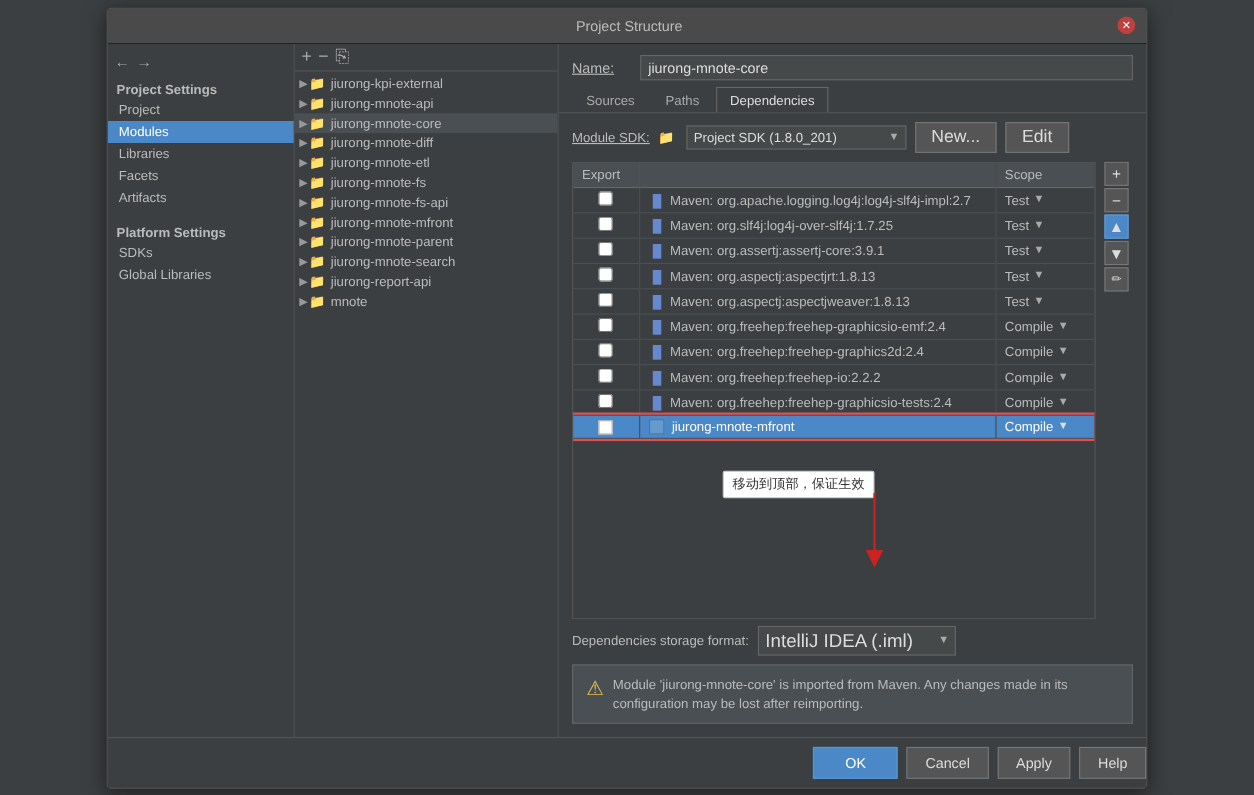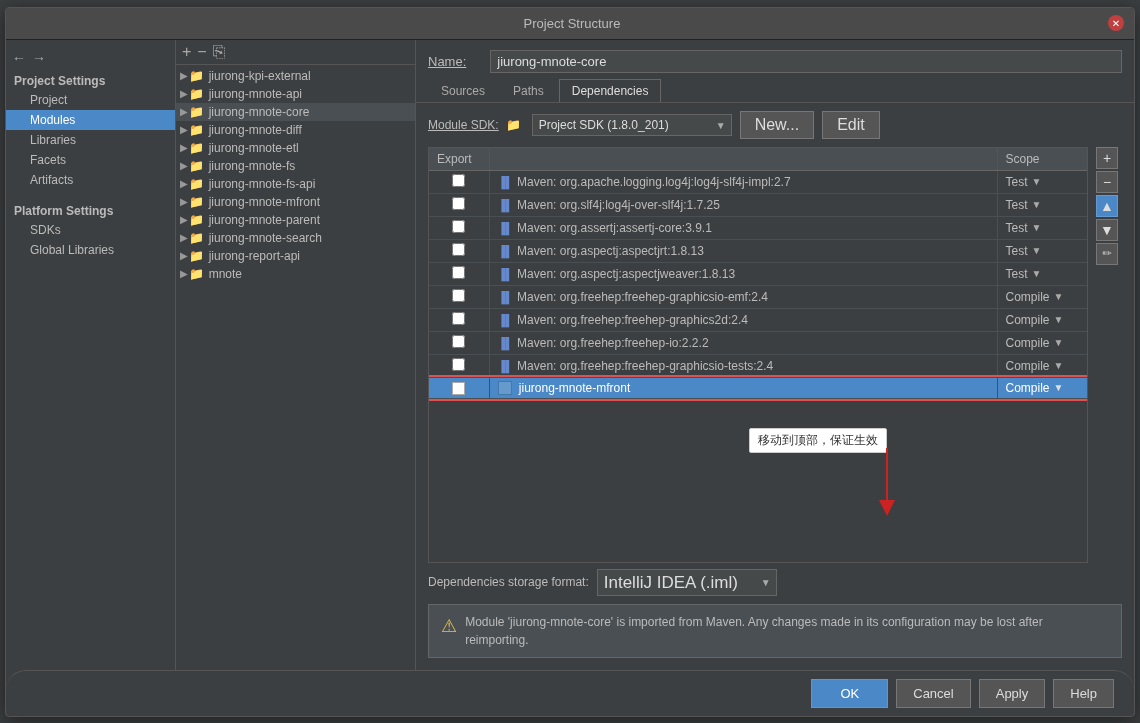--- a/index.html
+++ b/index.html
@@ -8,21 +8,21 @@
       font-size: 12px;
       background: #3c3f41;
       display: flex;
       justify-content: center;
       align-items: center;
       width: 1140px;
       height: 723px;
       overflow: hidden;
     }
     .dialog {
-      width: 1130px;
+      width: 946px;
       height: 710px;
       background: #3c3f41;
       border: 1px solid #555;
       border-radius: 4px;
       display: flex;
       flex-direction: column;
       box-shadow: 0 4px 20px rgba(0,0,0,0.5);
     }
     .title-bar {
       background: #4a4a4a;
@@ -87,21 +87,21 @@
       padding: 3px 8px 3px 16px;
       color: #bbb;
       cursor: pointer;
       font-size: 12px;
     }
     .sidebar-item.active {
       background: #4a88c7;
       color: #fff;
     }
     .sidebar-item.indent {
-      padding-left: 24px;
+      padding-left: 10px;
     }
     
     .module-tree {
       width: 240px;
       background: #3c3f41;
       border-right: 1px solid #555;
       display: flex;
       flex-direction: column;
     }
     .module-tree-toolbar {
@@ -369,25 +369,24 @@
     }
     .warning-text {
       color: #bbb;
       font-size: 12px;
       line-height: 1.5;
     }
     
     .bottom-bar {
       display: flex;
       justify-content: flex-end;
-      padding: 8px 20px;
+      padding: 8px 0;
       gap: 8px;
       border-top: 1px solid #555;
       background: #3c3f41;
-      border-radius: 20px;
     }
     .btn-ok {
       background: #4a88c7;
       border: 1px solid #5599dd;
       color: #fff;
       padding: 6px 28px;
       cursor: pointer;
       font-size: 13px;
     }
     .btn-cancel, .btn-apply, .btn-help {

